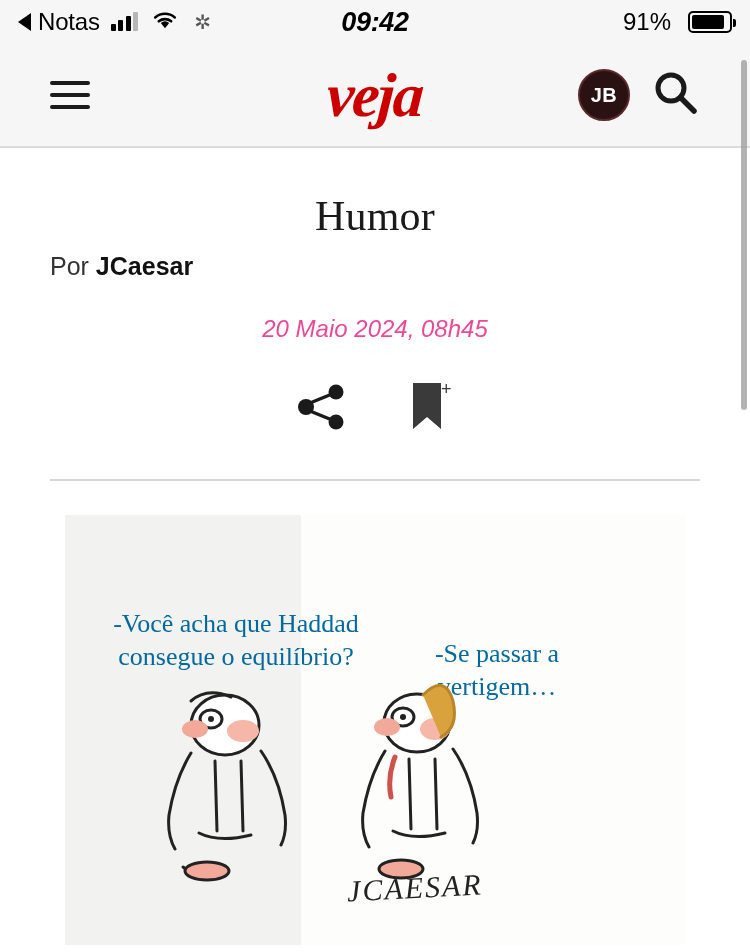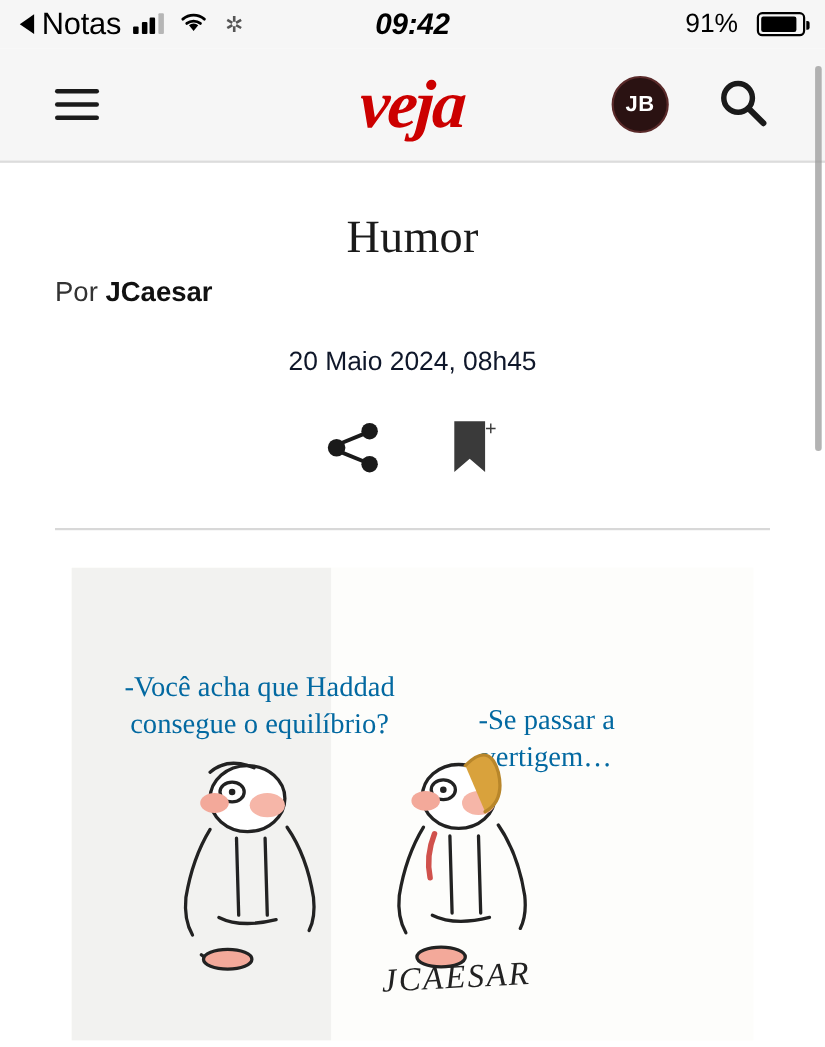--- a/index.html
+++ b/index.html
@@ -28,21 +28,21 @@
     gap: 7px;
     flex: 0 0 auto;
   }
   .back-tri {
     width: 0; height: 0;
     border-top: 9px solid transparent;
     border-bottom: 9px solid transparent;
     border-right: 13px solid #000;
     display: inline-block;
   }
-  .status-app-name { font-size: 28px; letter-spacing: -0.2px; }
+  .status-app-name { font-size: 24px; letter-spacing: -0.2px; }
   .signal-bars {
     display: inline-flex;
     align-items: flex-end;
     gap: 2.5px;
     height: 18px;
     margin-left: 4px;
   }
   .signal-bars i { width: 5px; background: #000; border-radius: 1px; display: block; }
   .signal-bars i:nth-child(1) { height: 7px; }
   .signal-bars i:nth-child(2) { height: 11px; }
@@ -124,22 +124,21 @@
     color: #cc0000;
     letter-spacing: -2px;
     line-height: 1;
     display: inline-block;
     transform: skewX(-4deg);
   }
 
   .nav-right {
     margin-left: auto;
     display: flex;
-    align-items: center;
-    gap: 44px;
+    gap: 22px;
     z-index: 2;
   }
   .avatar {
     width: 52px; height: 52px;
     border-radius: 50%;
     background: #2a1212;
     border: 2px solid #5a2a2a;
     color: #fff;
     font-size: 20px;
     font-weight: bold;
@@ -165,22 +164,23 @@
   .byline {
     text-align: left;
     font-size: 25px;
     color: #333;
     margin-top: 12px;
   }
   .byline b { font-weight: bold; color: #111; }
   .timestamp {
     text-align: center;
     font-size: 24px;
-    color: #0f172a;
+    color: #ec4899;
     margin-top: 34px;
+    font-style: italic;
   }
   .actions {
     display: flex;
     justify-content: center;
     align-items: center;
     gap: 56px;
     margin-top: 36px;
   }
   .action-btn { cursor: pointer; display: block; }
   .divider {

